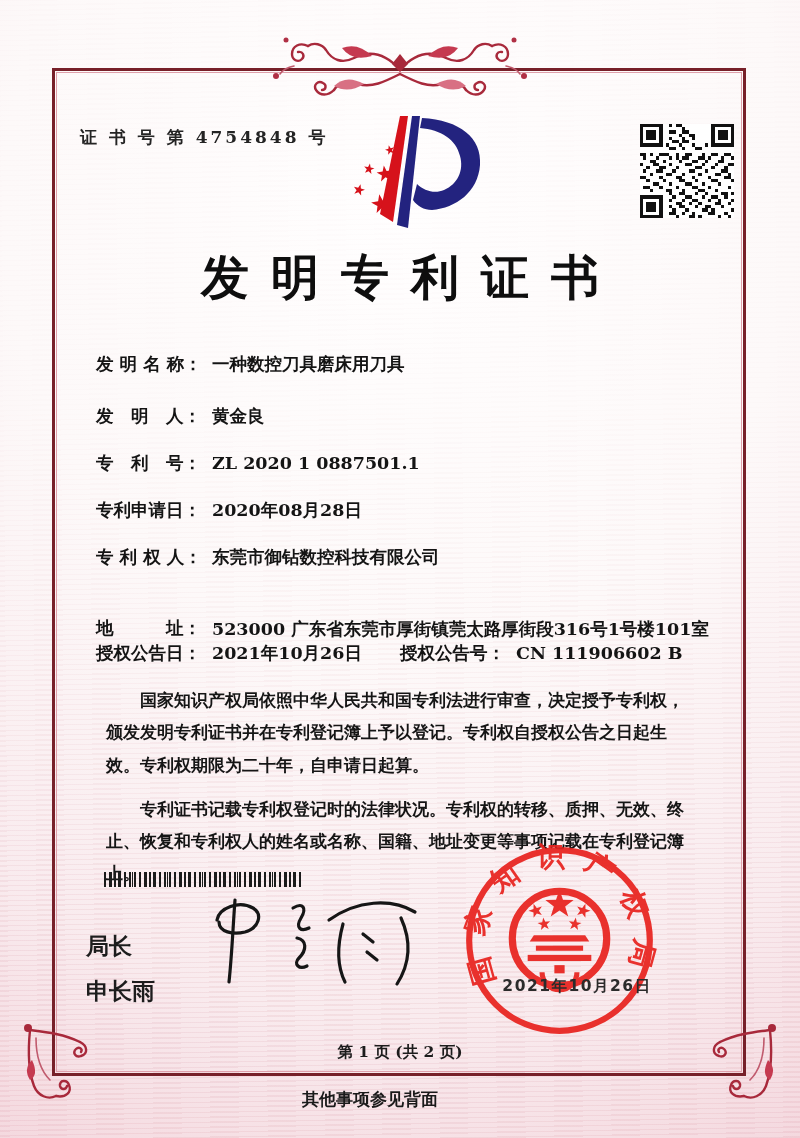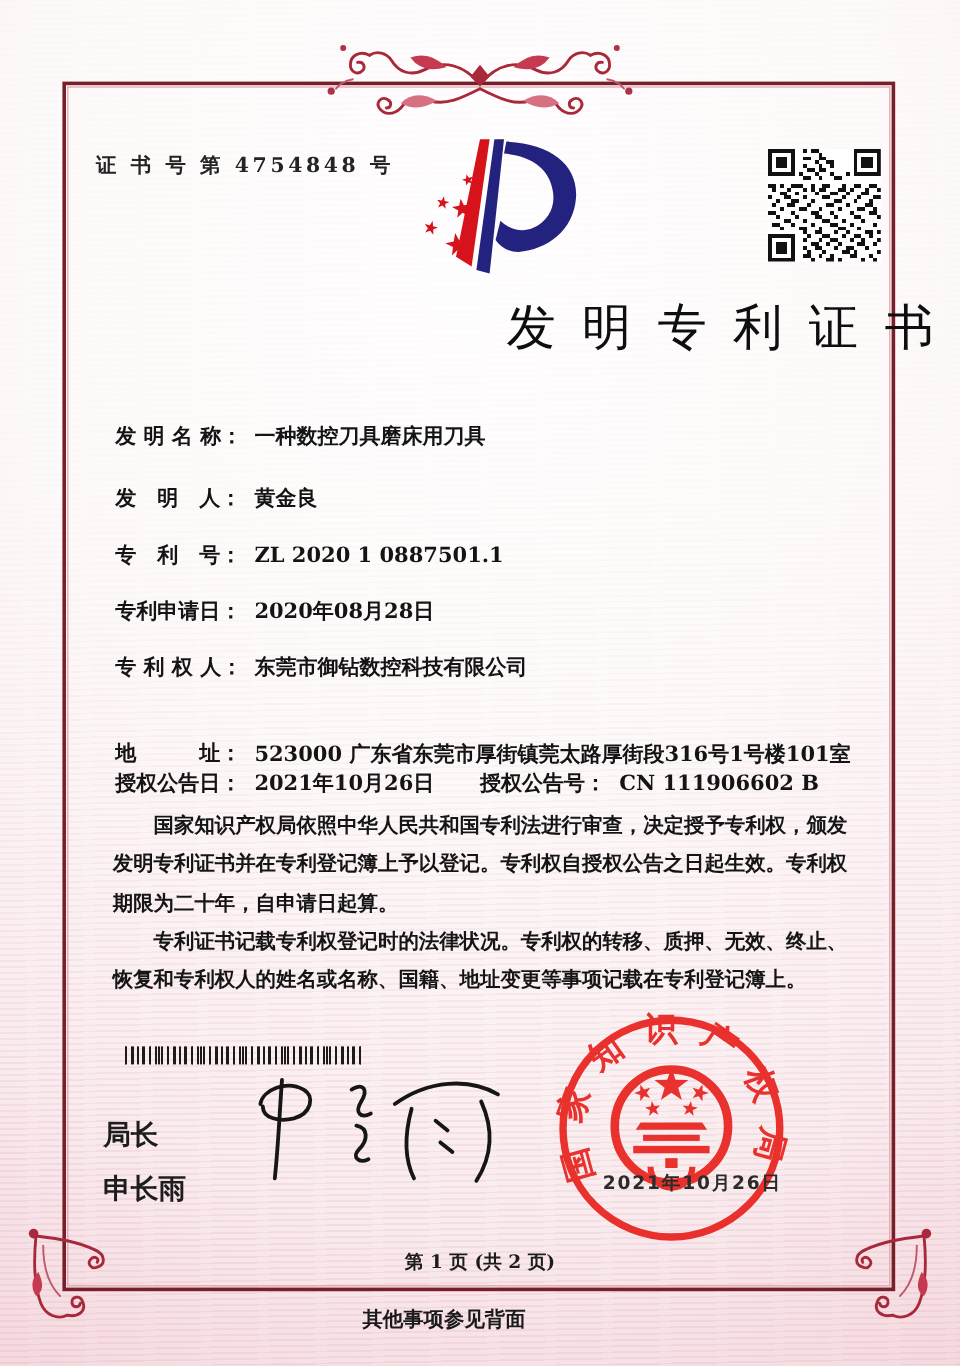--- a/index.html
+++ b/index.html
@@ -13,30 +13,30 @@
     position:absolute;inset:0;pointer-events:none;
     background:repeating-linear-gradient(179deg, rgba(203,104,122,0.10) 0 1.5px, rgba(255,255,255,0) 1.5px 5px);
     -webkit-mask-image:linear-gradient(180deg, rgba(0,0,0,0.15) 0 35%, rgba(0,0,0,0.55) 60%, #000 82%);
             mask-image:linear-gradient(180deg, rgba(0,0,0,0.15) 0 35%, rgba(0,0,0,0.55) 60%, #000 82%);
   }
   .frame{position:absolute;left:52px;top:68px;width:688px;height:1002px;border:3px solid #772029;}
   .frame::after{content:"";position:absolute;inset:1px;border:1px solid #dfa0ab;}
   .cert-no{position:absolute;left:80px;top:126px;font-size:17px;font-weight:700;letter-spacing:3px;color:#242424;}
   .logo{position:absolute;left:338px;top:110px;width:175px;height:130px;}
   .qr{position:absolute;left:640px;top:124px;width:94px;height:94px;}
-  .title{position:absolute;left:0;right:0;top:246px;text-align:right;font-size:41px;font-weight:400;
+  .title{position:absolute;left:0;right:0;top:246px;text-align:center;font-size:48px;font-weight:700;
          letter-spacing:22px;text-indent:22px;color:#0e0e0e;}
   .row{position:absolute;left:96px;display:flex;font-size:17.5px;font-weight:700;color:#141414;line-height:1.45;}
   .row .lbl{flex:0 0 116px;white-space:nowrap;}
   .row .val{white-space:nowrap;}
   .r1{top:352px}.r2{top:404px}.r3{top:451px}.r4{top:498px}.r5{top:545px}.r6{top:616px}.r7{top:641px}
   .r6 .val{white-space:normal;width:500px;line-height:1.55;}
   .r7 .val1{flex:0 0 188px;}
   .paras{position:absolute;left:94px;top:672px;width:614px;font-size:17px;line-height:1.9;font-weight:600;color:#151515;}
-  .paras p{margin:0;text-indent:2em;}
+  .paras p{margin:12px;text-indent:2em;}
   .barcode{position:absolute;left:104px;top:872px;width:198px;height:15px;
     background:
       repeating-linear-gradient(90deg,#1b1b1b 0 2px,transparent 2px 5px),
       repeating-linear-gradient(90deg,#1b1b1b 0 1px,transparent 1px 7px);
   }
   .director{position:absolute;left:86px;top:924px;font-size:23px;font-weight:700;line-height:1.95;color:#1d1d1d;}
   .signature{position:absolute;left:205px;top:886px;width:225px;height:112px;}
   .seal{position:absolute;left:462px;top:843px;width:195px;height:195px;opacity:.93;}
   .seal-date{position:absolute;left:492px;top:976px;width:170px;text-align:center;font-size:15.5px;
              font-weight:700;letter-spacing:1.5px;color:#2b2b2b;font-family:"DejaVu Sans","Liberation Sans",sans-serif;}

